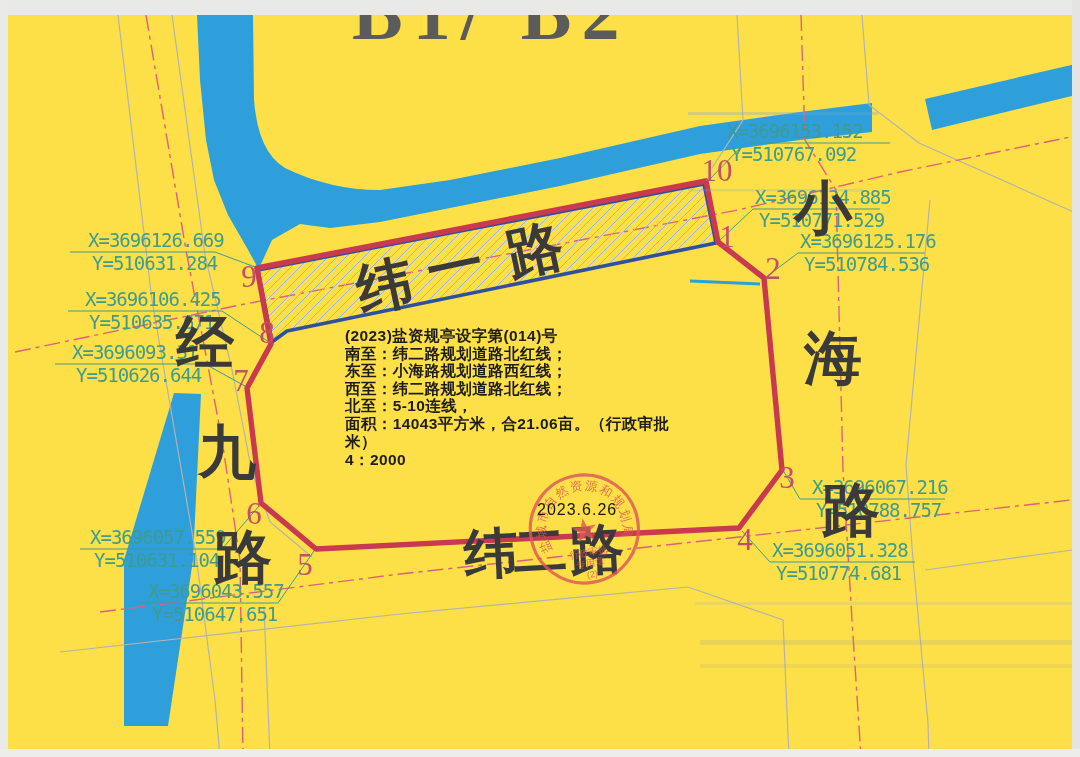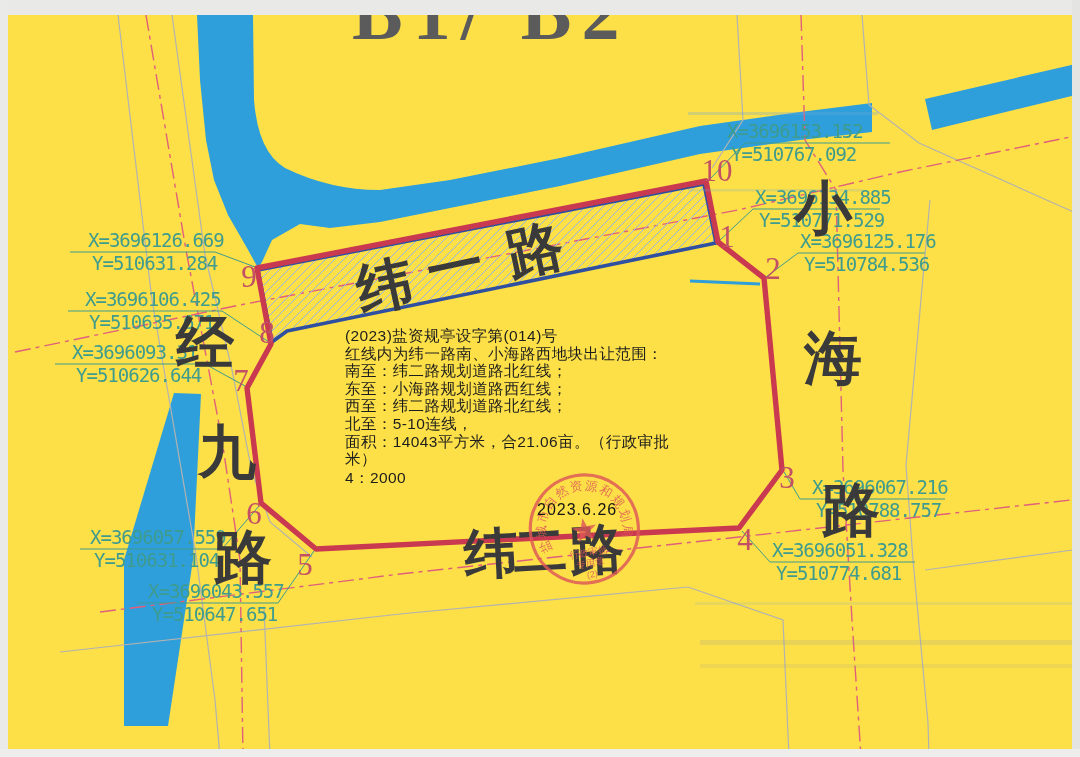--- a/index.html
+++ b/index.html
@@ -8,21 +8,21 @@
   #map-svg{position:absolute;left:0;top:0;z-index:1;}
   
   #top-label{position:absolute;left:352px;top:-30px;z-index:2;
      font-family:"Liberation Serif",serif;font-weight:bold;font-size:76px;
      color:#5b5b5b;letter-spacing:10px;white-space:nowrap;}
   
   .road-char{position:absolute;z-index:2;color:#3a3a3a;font-weight:600;
      transform:translate(-50%,-50%);white-space:nowrap;line-height:1;}
   
   #note-block{position:absolute;left:345px;top:327px;z-index:2;width:410px;
-     font-size:15.5px;line-height:17.6px;color:#1d1d1d;font-weight:400;letter-spacing:.4px;}
+     font-size:15.5px;line-height:17.6px;color:#1d1d1d;font-weight:700;letter-spacing:.4px;}
   #note-block div{white-space:nowrap;}
   #scale-line{margin-top:1px;}
   #map-date{position:absolute;left:537px;top:501px;z-index:4;font-size:16px;
      color:#141414;font-weight:400;letter-spacing:1px;}
   
   #seal{position:absolute;left:524px;top:467px;z-index:3;opacity:.82;
      transform:rotate(-10deg);}
   
   .margin-strip{position:absolute;z-index:5;}
   #m-top{left:0;top:0;width:1080px;height:15px;background:#e9e9e8;}
@@ -151,21 +151,20 @@
       <div class="road-char" style="left: 823px; top: 208px; font-size: 58px; transform: translate(-50%, -50%) rotate(0deg);">小</div>
       <div class="road-char" style="left: 833px; top: 358px; font-size: 58px; transform: translate(-50%, -50%) rotate(0deg);">海</div>
       <div class="road-char" style="left: 851px; top: 510px; font-size: 58px; transform: translate(-50%, -50%) rotate(0deg);">路</div>
       <div class="road-char" style="left: 491px; top: 553px; font-size: 54px; transform: translate(-50%, -50%) rotate(-3deg);">纬</div>
       <div class="road-char" style="left: 540px; top: 550px; font-size: 54px; transform: translate(-50%, -50%) rotate(-3deg);">二</div>
       <div class="road-char" style="left: 597px; top: 549px; font-size: 54px; transform: translate(-50%, -50%) rotate(-3deg);">路</div>
     </div>
 
   <div id="note-block">
     <div>(2023)盐资规亭设字第(014)号</div>
-    <div>红线内为纬一路南、小海路西地块出让范围：</div>
     <div>南至：纬二路规划道路北红线；</div>
     <div>东至：小海路规划道路西红线；</div>
     <div>西至：纬二路规划道路北红线；</div>
     <div>北至：5-10连线，</div>
     <div>面积：14043平方米，合21.06亩。（行政审批</div>
     <div>米）</div>
     <div id="scale-line">4：2000</div>
   </div>
 
   <svg id="seal" width="120" height="120" viewBox="0 0 120 120">

